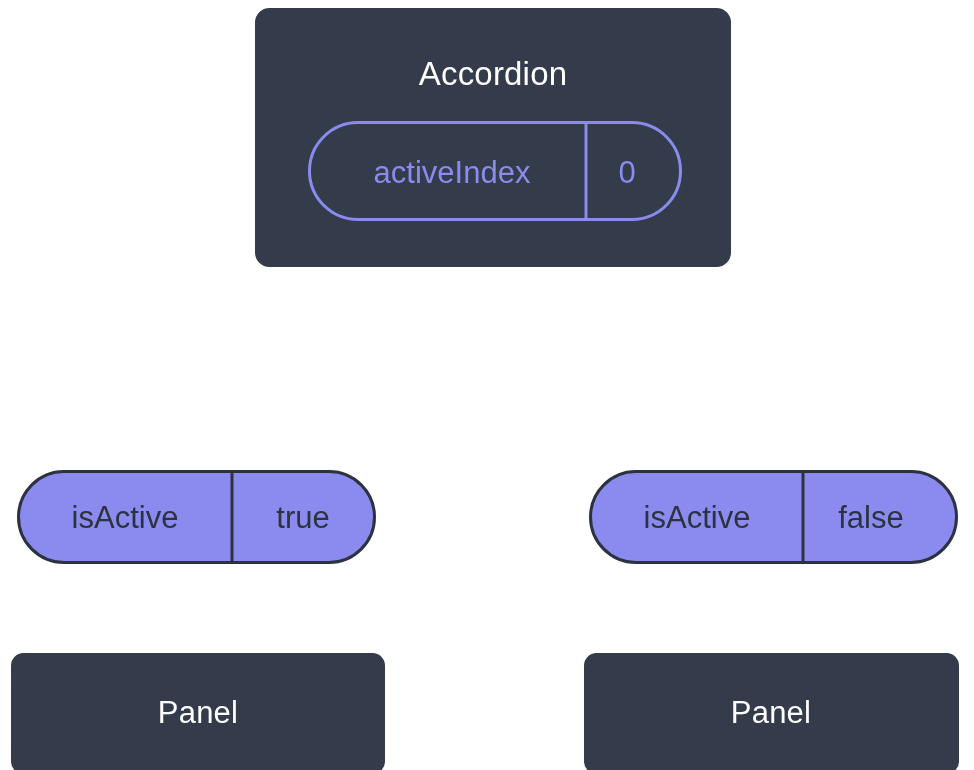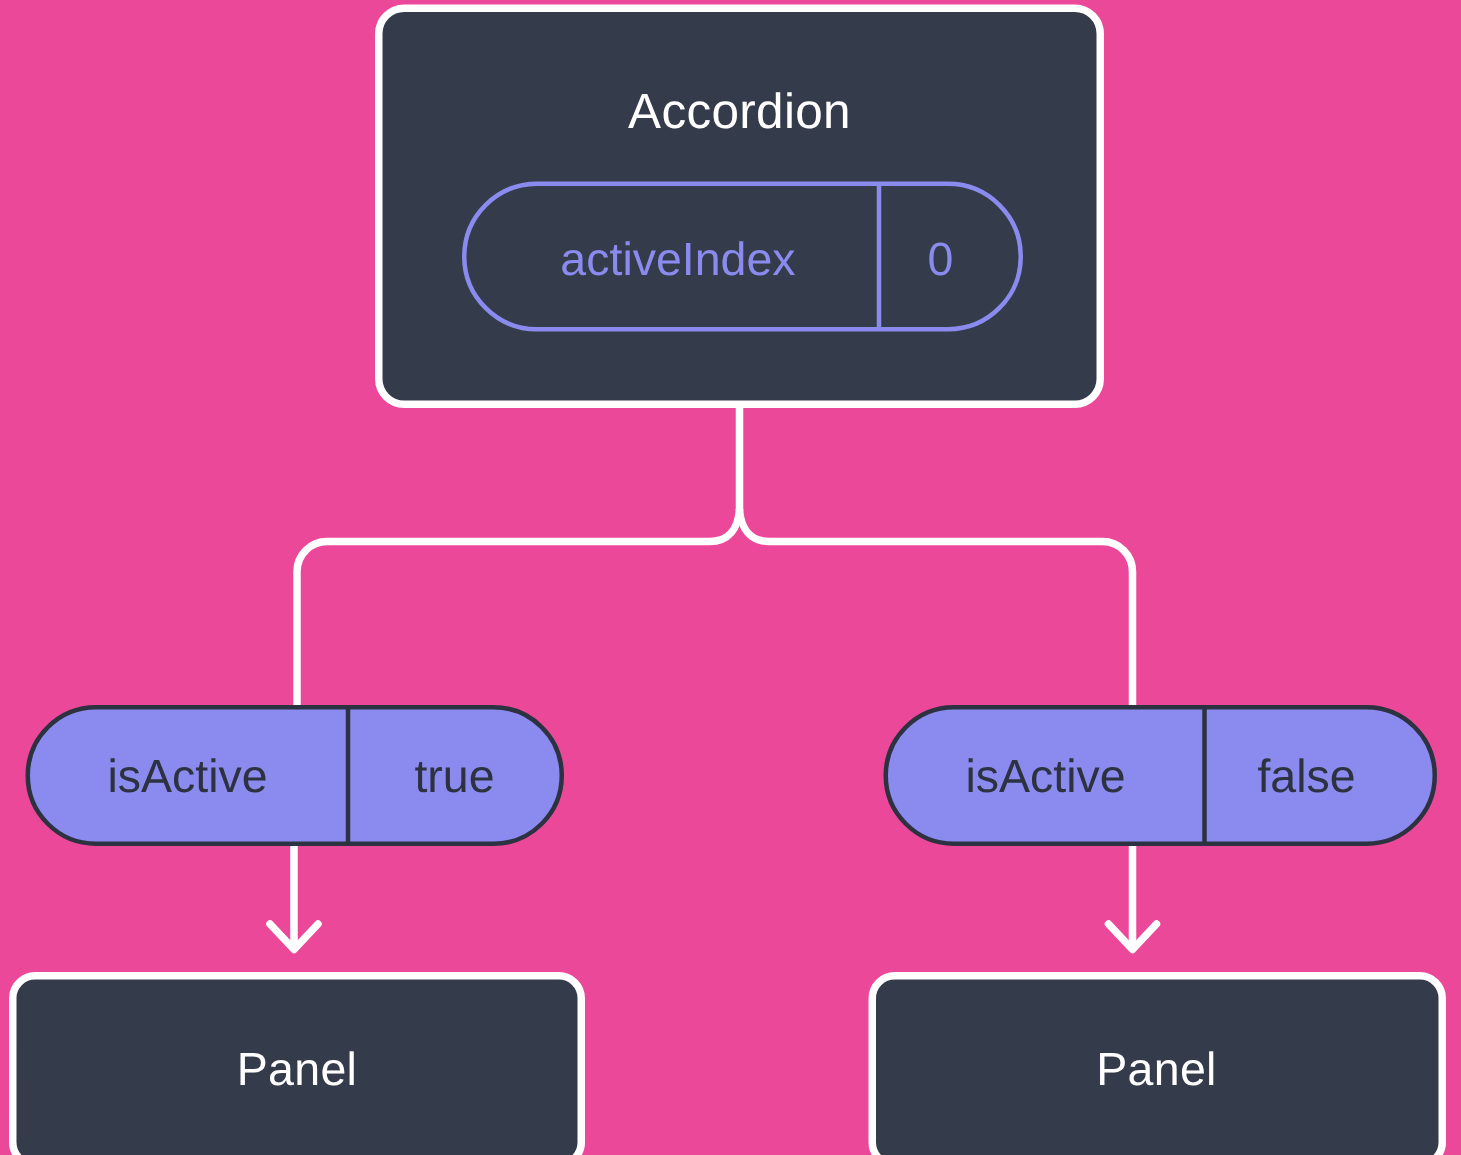--- a/index.html
+++ b/index.html
@@ -10,21 +10,21 @@
   body {
     width: 974px;
     height: 770px;
     overflow: hidden;
     font-family: "Liberation Sans", sans-serif;
   }
   #diagram-root {
     position: relative;
     width: 974px;
     height: 770px;
-    background: #ec4899;
+    background: #ffffff;
   }
   svg.canvas {
     position: absolute;
     inset: 0;
     width: 974px;
     height: 770px;
     display: block;
   }
   .card-title {
     font-family: "Liberation Sans", sans-serif;

